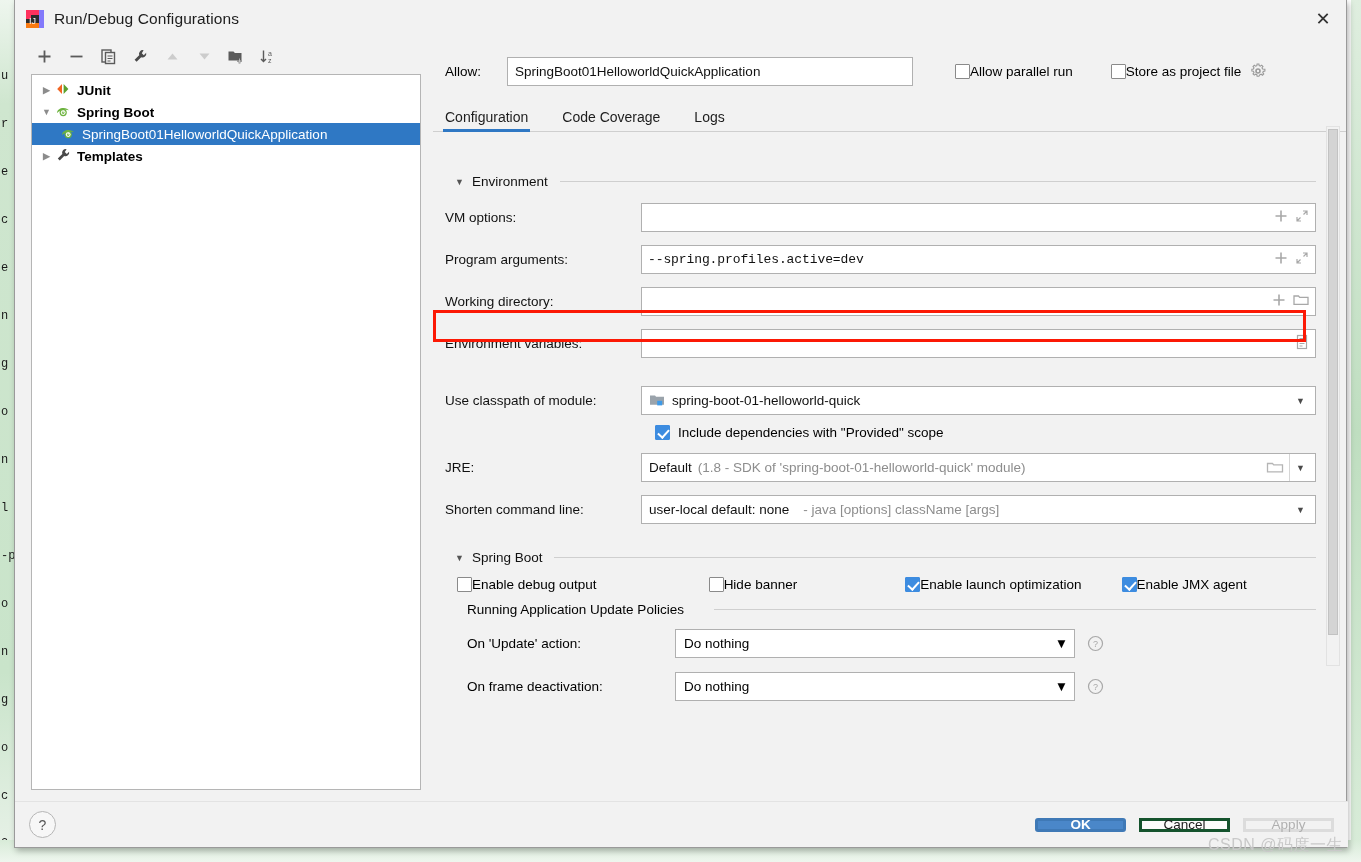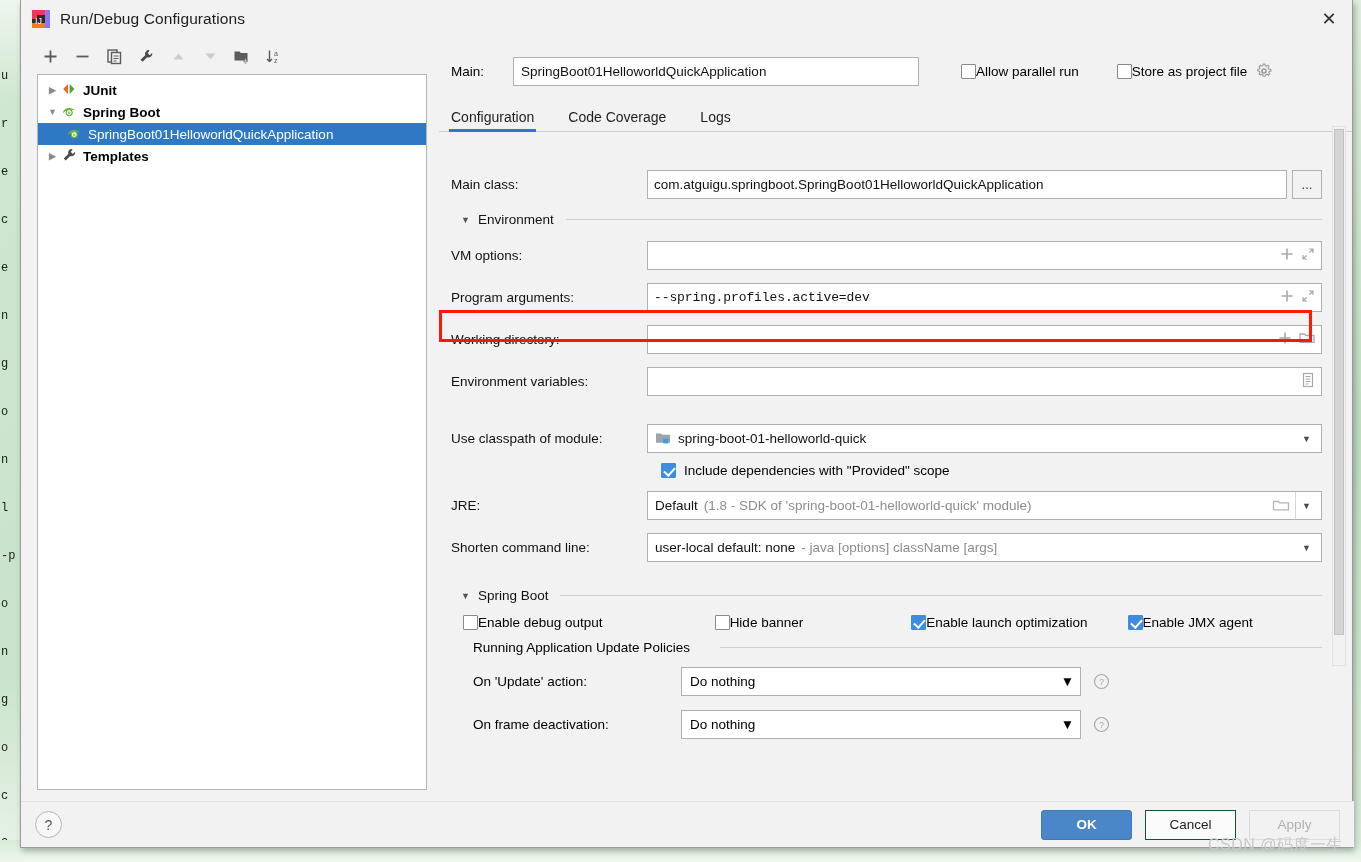--- a/index.html
+++ b/index.html
@@ -26,21 +26,21 @@
     position:absolute; right:0; top:0; width:10px; height:862px;
     background:linear-gradient(180deg,#dfeedf 0%, #bfdec0 50%, #d9ecd9 100%);
   }
   #ide-bg .bottom-strip {
     position:absolute; left:0; bottom:0; width:1361px; height:22px;
     background:linear-gradient(180deg,#d8ebd8 0%, #eef6ee 100%);
   }
 
   
   #dialog {
-    position:absolute; left:20px; top:0; width:1333px; height:848px;
+    position:absolute; left:14px; top:0; width:1333px; height:848px;
     background:#f2f2f2;
     border:1px solid #9a9a9a;
     border-top:none;
     box-shadow:2px 3px 6px rgba(0,0,0,.28);
   }
 
   
   .titlebar {
     height:38px; background:#f2f2f2; position:relative;
     display:flex; align-items:center; padding-left:10px;
@@ -188,21 +188,21 @@
     position:absolute; left:0; bottom:0; width:1333px; height:46px;
     display:flex; align-items:center; padding:0 14px;
     border-top:1px solid #e3e3e3; background:#f2f2f2;
   }
   .help-round {
     width:27px; height:27px; border-radius:50%; border:1px solid #b6b6b6; background:#f7f7f7;
     display:flex; align-items:center; justify-content:center; font-size:14px; color:#555;
   }
   .footer .spacer { flex:1; }
   .dbtn {
-    height:30px; min-width:91px; border:1px solid #14532d; background:#fbfbfb;
+    height:14px; min-width:91px; border:3px solid #14532d; background:#fbfbfb;
     display:flex; align-items:center; justify-content:center;
     font-size:13.5px; color:#1d1d1d; margin-left:13px;
   }
   .dbtn.primary { background:#4a87c9; border-color:#3f79b6; color:#fff; font-weight:bold; border-radius:3px; }
   .dbtn.disabled { color:#b0b0b0; background:#f2f2f2; border-color:#dcdcdc; }
 
   .watermark {
     position:absolute; right:18px; bottom:6px; font-size:16px; color:#c9c9c9;
     letter-spacing:.5px; z-index:40; white-space:nowrap;
   }
@@ -339,21 +339,21 @@
                 <path d="M11.6 1.2a3.7 3.7 0 0 0-4.3 4.9L2.8 10.6l1.9 1.9 4.5-4.5a3.7 3.7 0 0 0 4.9-4.3l-2.3 2.3-2-2z" fill="#4a4a4a"></path>
               </svg></span>
             <span class="tree-label">Templates</span>
           </div>
         </div>
     </div>
 
     <div class="right-pane">
 
       <div class="name-row">
-        <span class="name-label">Main:</span>
+        <span class="name-label">Allow:</span>
         <span class="name-input">SpringBoot01HelloworldQuickApplication</span>
         <span class="topchecks">
           <span class="chk-wrap">
             <span class="cbox"></span>
             <span>Allow parallel run</span>
           </span>
           <span class="chk-wrap">
             <span class="cbox"></span>
             <span>Store as project file</span>
             <span class="gear-small">
@@ -371,27 +371,20 @@
           <span class="tab">Code Coverage</span>
           <span class="tab">Logs</span>
         </div>
 
       <div class="vscroll">
         <div class="thumb"></div>
       </div>
 
       <div class="content">
 
-        <div class="frow">
-          <span class="flabel">Main class:</span>
-          <span class="fctl" style="display:flex;align-items:center;">
-            <span class="textfield" style="flex:1;">com.atguigu.springboot.SpringBoot01HelloworldQuickApplication</span>
-            <span class="btn-dots">...</span>
-          </span>
-        </div>
 
         <div class="section-hdr">
           <span class="tw">▼</span>
           <span class="stitle">Environment</span>
           <span class="rule"></span>
         </div>
 
         <div class="frow">
           <span class="flabel">VM options:</span>
           <span class="fctl">
@@ -510,21 +503,21 @@
               </span>
             </span>
           </span>
         </div>
 
         <div class="frow" style="margin-bottom:26px;">
           <span class="flabel">Shorten command line:</span>
           <span class="fctl">
             <span class="combo">
               <span>user-local default: none</span>
-              <span class="muted" style="margin-left:6px;">- java [options] className [args]</span>
+              <span class="muted" style="margin-left:14px;">- java [options] className [args]</span>
               <span class="arrow">▼</span>
             </span>
           </span>
         </div>
 
         <div class="section-hdr" style="margin-bottom:12px;">
           <span class="tw">▼</span>
           <span class="stitle">Spring Boot</span>
           <span class="rule"></span>
         </div>

